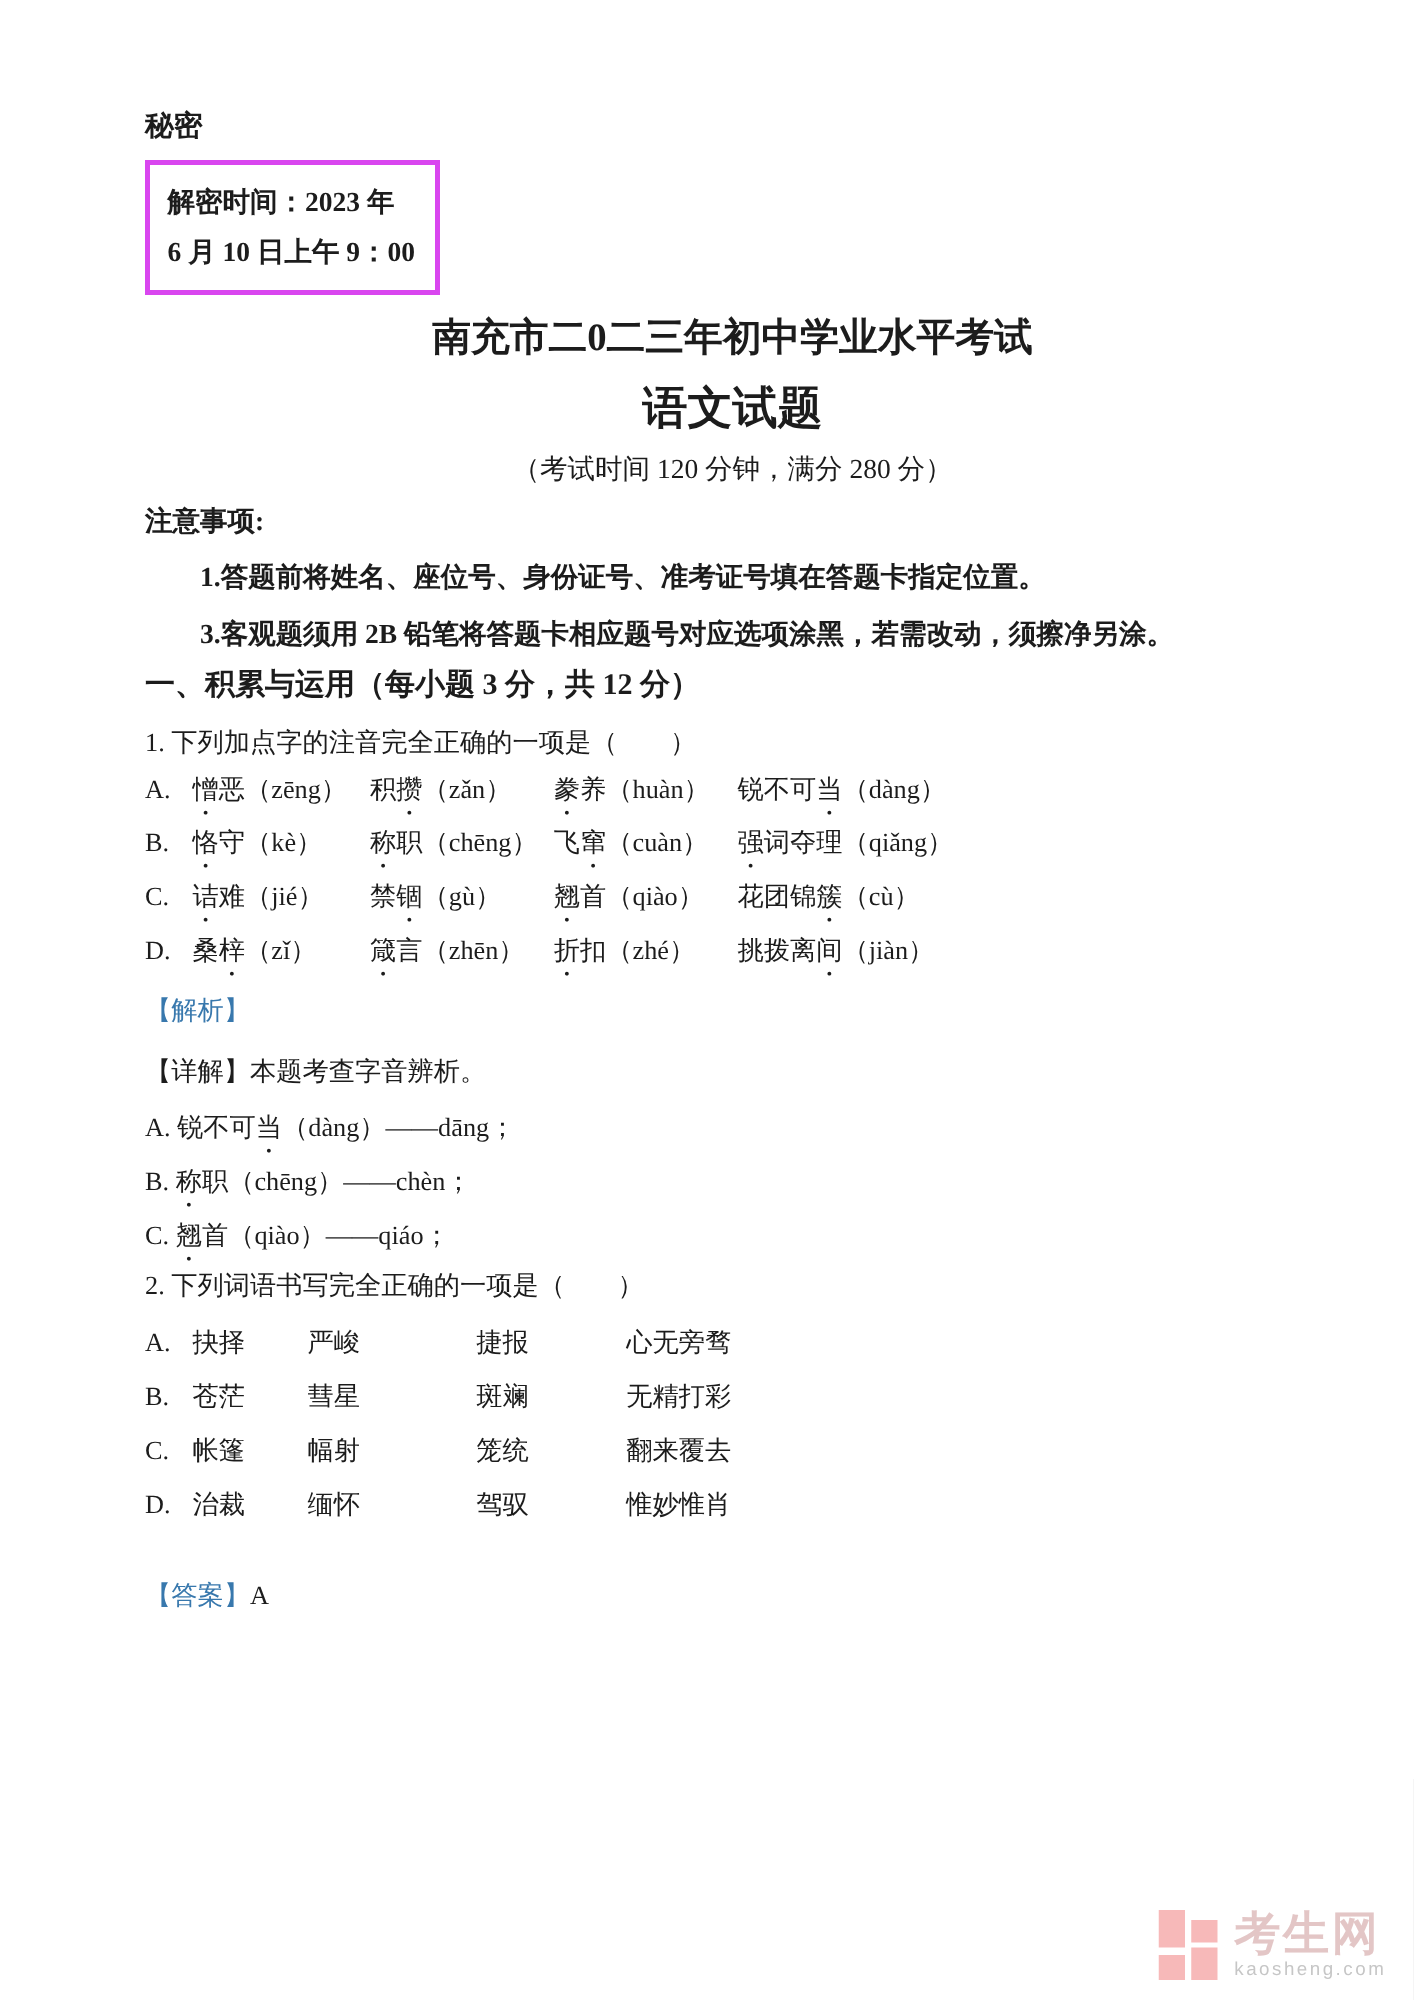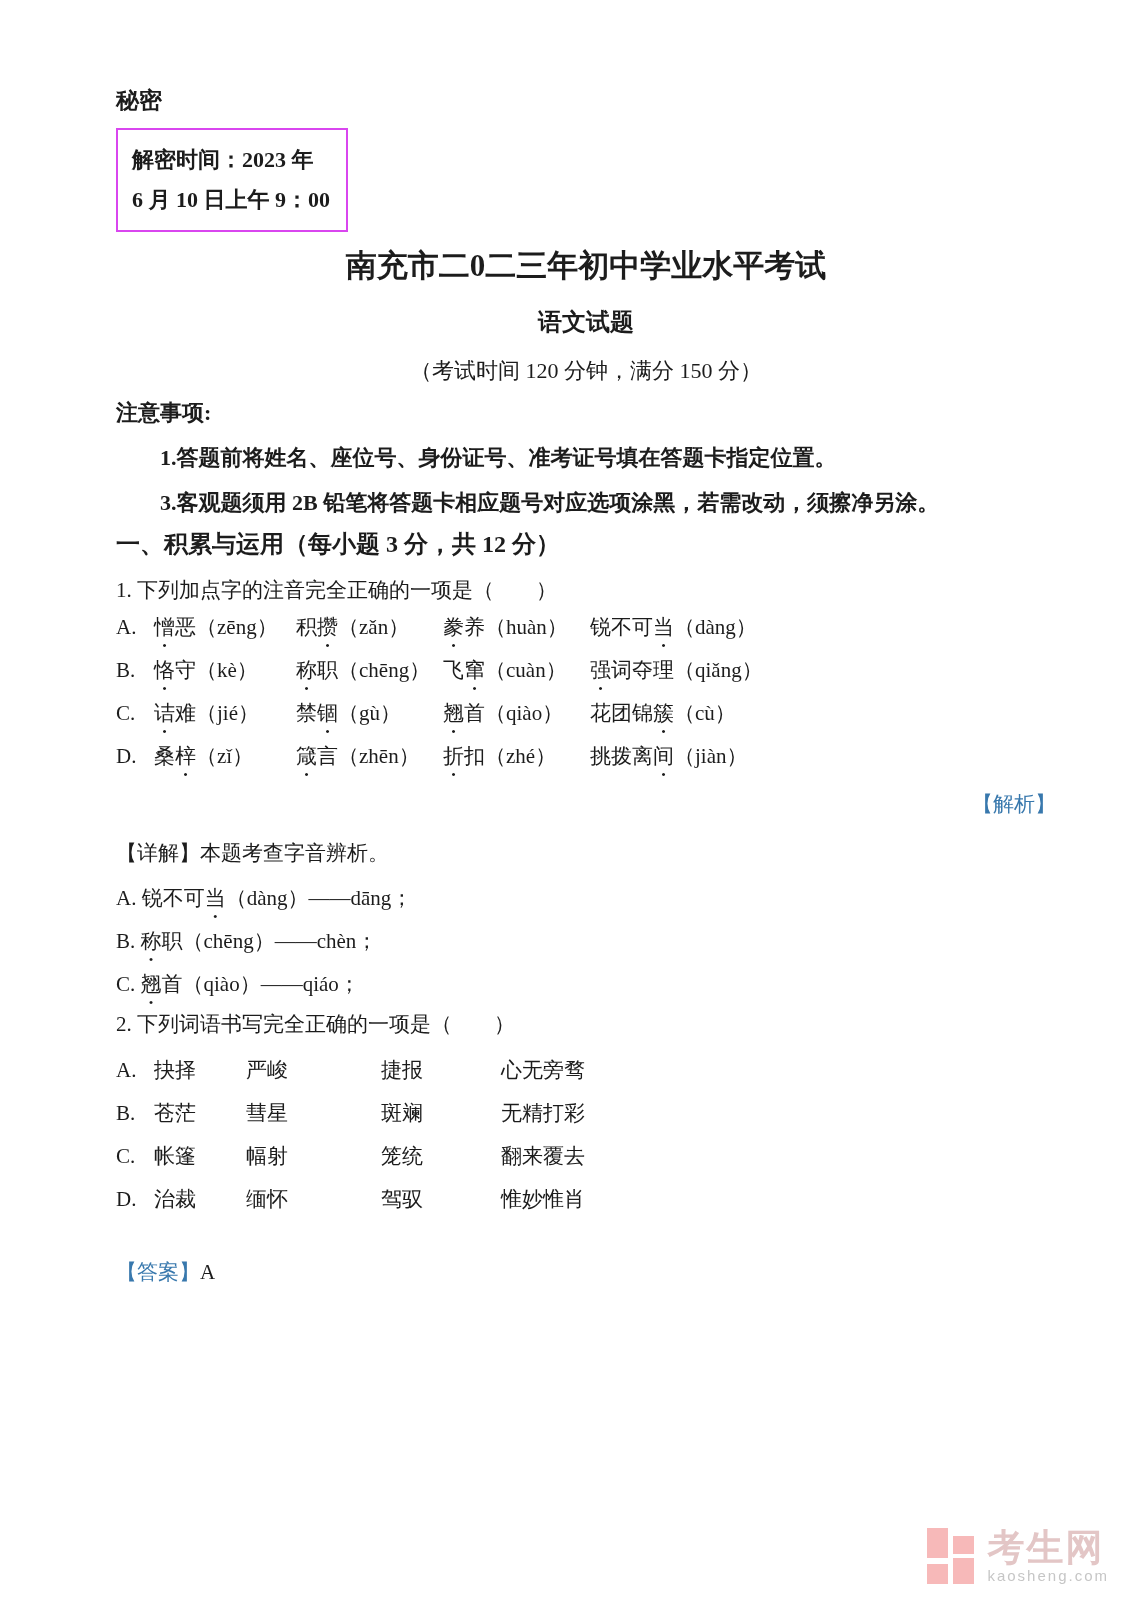--- a/index.html
+++ b/index.html
@@ -3,44 +3,44 @@
 <meta charset="utf-8">
 <style>
   html,body{margin:0;padding:0;background:#e8e8e8;}
   .page{
     position:relative;width:1131px;height:1600px;margin:0 auto;background:#ffffff;
     font-family:"Liberation Serif","DejaVu Serif",serif;color:#1c1c1c;overflow:hidden;
   }
   .content{position:absolute;left:116px;top:88px;width:940px;}
   .secret{font-size:23px;font-weight:bold;line-height:26px;margin:0 0 14px 0;}
   .decrypt-box{
-    display:inline-block;border:2px solid #d946ef;padding:10px 16px 10px 14px;
+    display:inline-block;border:4px solid #d946ef;padding:10px 16px 10px 14px;
     font-size:22px;font-weight:bold;
   }
   .decrypt-box .bl{line-height:40px;white-space:nowrap;}
   .title{margin:16px 0 0 0;text-align:center;font-size:31px;font-weight:bold;line-height:36px;}
-  .subtitle{margin:20px 0 0 0;text-align:center;font-size:24px;font-weight:bold;line-height:36px;}
+  .subtitle{margin:20px 0 0 0;text-align:center;font-size:36px;font-weight:bold;line-height:36px;}
   .examinfo{margin:18px 0 0 0;text-align:center;font-size:22px;line-height:26px;}
   .notice-h{margin:16px 0 0 0;font-size:22px;font-weight:bold;line-height:26px;}
   .note{margin:19px 0 0 0;padding-left:44px;font-size:22px;font-weight:bold;line-height:26px;white-space:nowrap;}
   .section-h{margin:14px 0 0 0;font-size:24px;font-weight:bold;line-height:28px;}
   .stem{margin:20px 0 0 0;font-size:21px;line-height:25px;}
   .stem2{margin:15px 0 0 0;font-size:21px;line-height:25px;}
   .opt{display:flex;margin:18px 0 0 0;font-size:21px;line-height:25px;white-space:nowrap;}
   .opt.first{margin-top:12px;}
   .ol{width:38px;flex:0 0 auto;}
   .q1c1{width:142px;flex:0 0 auto;}
   .q1c2{width:147px;flex:0 0 auto;}
   .q1c3{width:147px;flex:0 0 auto;}
   .q2c1{width:92px;flex:0 0 auto;}
   .q2c2{width:135px;flex:0 0 auto;}
   .q2c3{width:120px;flex:0 0 auto;}
   .ans{margin:21px 0 0 0;font-size:21px;line-height:25px;}
   .ans.gap-big{margin-top:48px;}
-  .jiexi{margin:23px 0 0 0;font-size:21px;line-height:25px;text-align:right;}
+  .jiexi{margin:23px 0 0 0;font-size:21px;line-height:25px;}
   .blue{color:#3878ad;}
   .xiangjie{margin:24px 0 0 0;font-size:21px;line-height:25px;}
   .ana{margin:18px 0 0 0;font-size:21px;line-height:25px;}
   .ana.first{margin-top:20px;}
   .concl{margin:19px 0 0 0;font-size:21px;line-height:25px;}
   
   .dm{position:relative;display:inline-block;}
   .dm::after{
     content:"•";position:absolute;left:0;right:0;bottom:-12px;
     text-align:center;font-size:13px;line-height:12px;color:#1c1c1c;
@@ -64,21 +64,21 @@
 
     <p class="secret">秘密</p>
 
     <div class="decrypt-box">
       <div class="bl">解密时间：2023 年</div>
       <div class="bl">6 月 10 日上午 9：00</div>
     </div>
 
     <h1 class="title">南充市二0二三年初中学业水平考试</h1>
     <h2 class="subtitle">语文试题</h2>
-    <p class="examinfo">（考试时间 120 分钟，满分 150 分）</p>
+    <p class="examinfo">（考试时间 120 分钟，满分 280 分）</p>
 
     <p class="notice-h">注意事项:</p>
     <p class="note">1.答题前将姓名、座位号、身份证号、准考证号填在答题卡指定位置。</p>
     <p class="note">3.客观题须用 2B 铅笔将答题卡相应题号对应选项涂黑，若需改动，须擦净另涂。</p>
 
     <p class="section-h">一、积累与运用（每小题 3 分，共 12 分）</p>
 
     <p class="stem">1. 下列加点字的注音完全正确的一项是（　　）</p>
 
     <div class="opt first">

